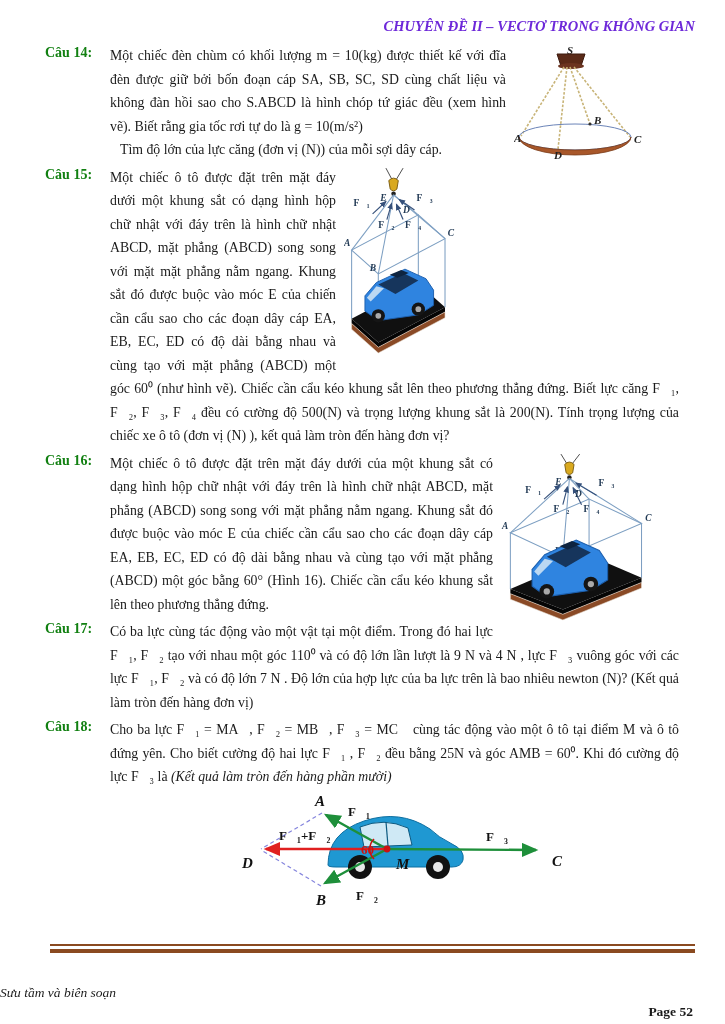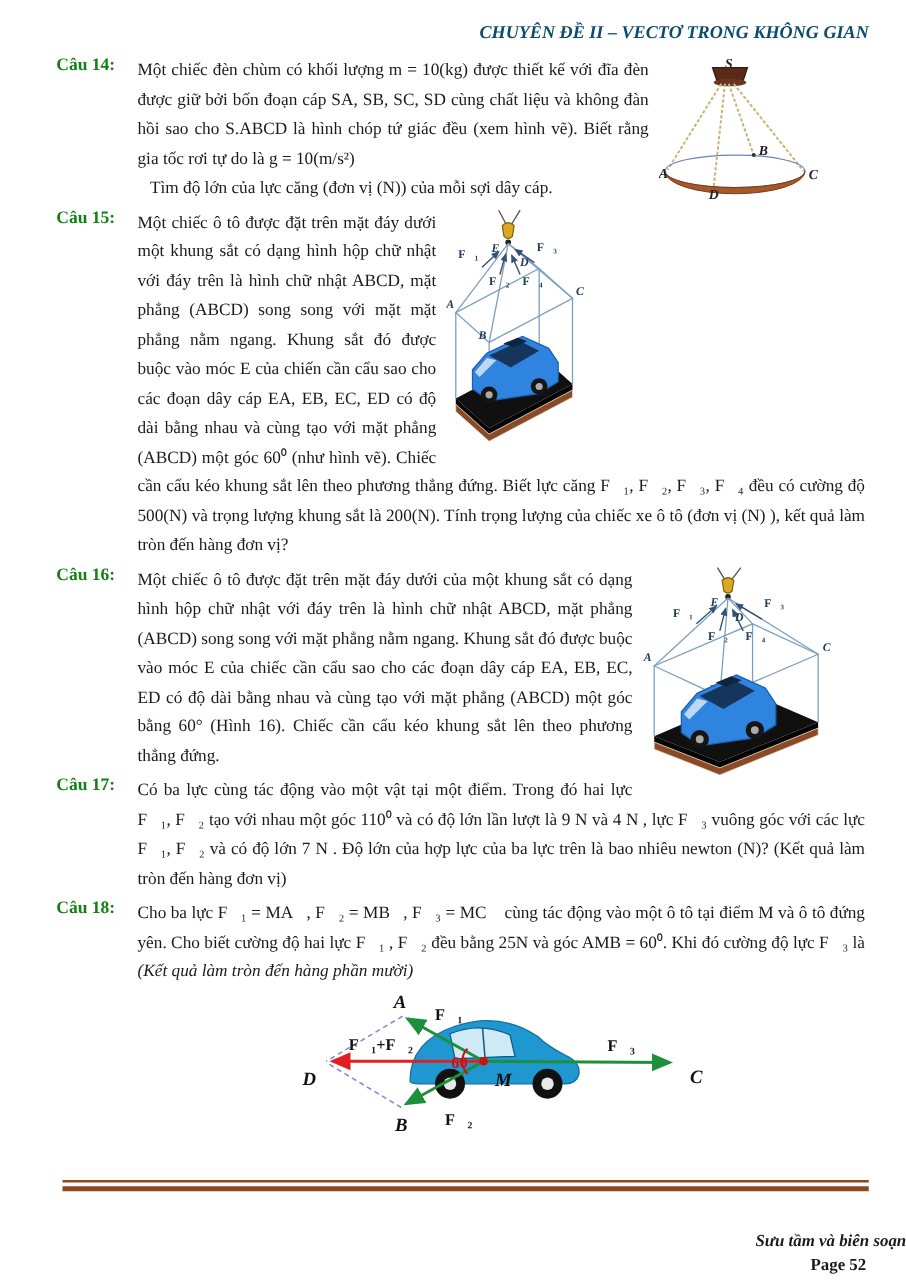--- a/index.html
+++ b/index.html
@@ -1,32 +1,32 @@
 <!DOCTYPE html>
 <html><head>
 <meta charset="utf-8">
 <style>
   html,body{margin:0;padding:0;background:#fff;}
   .page{position:relative;width:725px;height:1024px;background:#fff;overflow:hidden;
         font-family:"Liberation Serif",serif;color:#1a1a1a;}
   .hdr{position:absolute;top:18px;right:30px;font-weight:bold;font-style:italic;
-       font-size:14.5px;color:#0c4a6e;}
+       font-size:14.5px;color:#6d28d9;}
   .content{position:absolute;top:44px;left:0;right:0;}
-  .q{position:relative;margin:0 0 4px 0;}
+  .q{position:relative;margin:0 13px 4px 0;}
   .qlabel{position:absolute;left:45px;top:1px;color:#128012;font-weight:bold;font-size:14px;white-space:nowrap;}
   .qbody{margin:0 33px 0 110px;text-align:justify;font-size:13.8px;line-height:23.5px;}
   .qbody p{margin:0;}
   p.indent{text-indent:10px;font-family:Liberation Serif, serif;}
   figure{float:right;margin:0 0 2px 8px;padding:0;}
   .note{font-style:italic;}
   .diagram-wrap{margin:2px 0 0 224px;width:345px;}
   .footline{position:absolute;left:50px;right:30px;top:944px;height:9px;box-sizing:border-box;
             border-top:2px solid #8a4a20;border-bottom:4px solid #8a4a20;}
   .pagenum{position:absolute;right:32px;top:1004px;font-weight:bold;font-size:13.5px;}
-  .credit{position:absolute;left:0;right:0;top:985px;text-align:right;font-weight:bold;
+  .credit{position:absolute;left:0;right:0;top:985px;text-align:left;font-weight:normal;
           font-style:italic;font-size:13.5px;}
   
   text{font-family:"Liberation Serif",serif;}
   .pt{font-style:italic;font-weight:bold;font-size:11px;fill:#222;}
   .pt2{font-style:italic;font-weight:bold;font-size:10px;fill:#223a55;}
   .fl{font-weight:bold;font-size:10px;fill:#223a55;}
   .dpt{font-style:italic;font-weight:bold;font-size:15px;fill:#111;}
   .dfl{font-weight:bold;font-size:13px;fill:#111;}
   .ang{font-weight:bold;font-size:13px;fill:#cc1111;}
   .cable{stroke:#7d9fc2;stroke-width:1.1;fill:none;}

